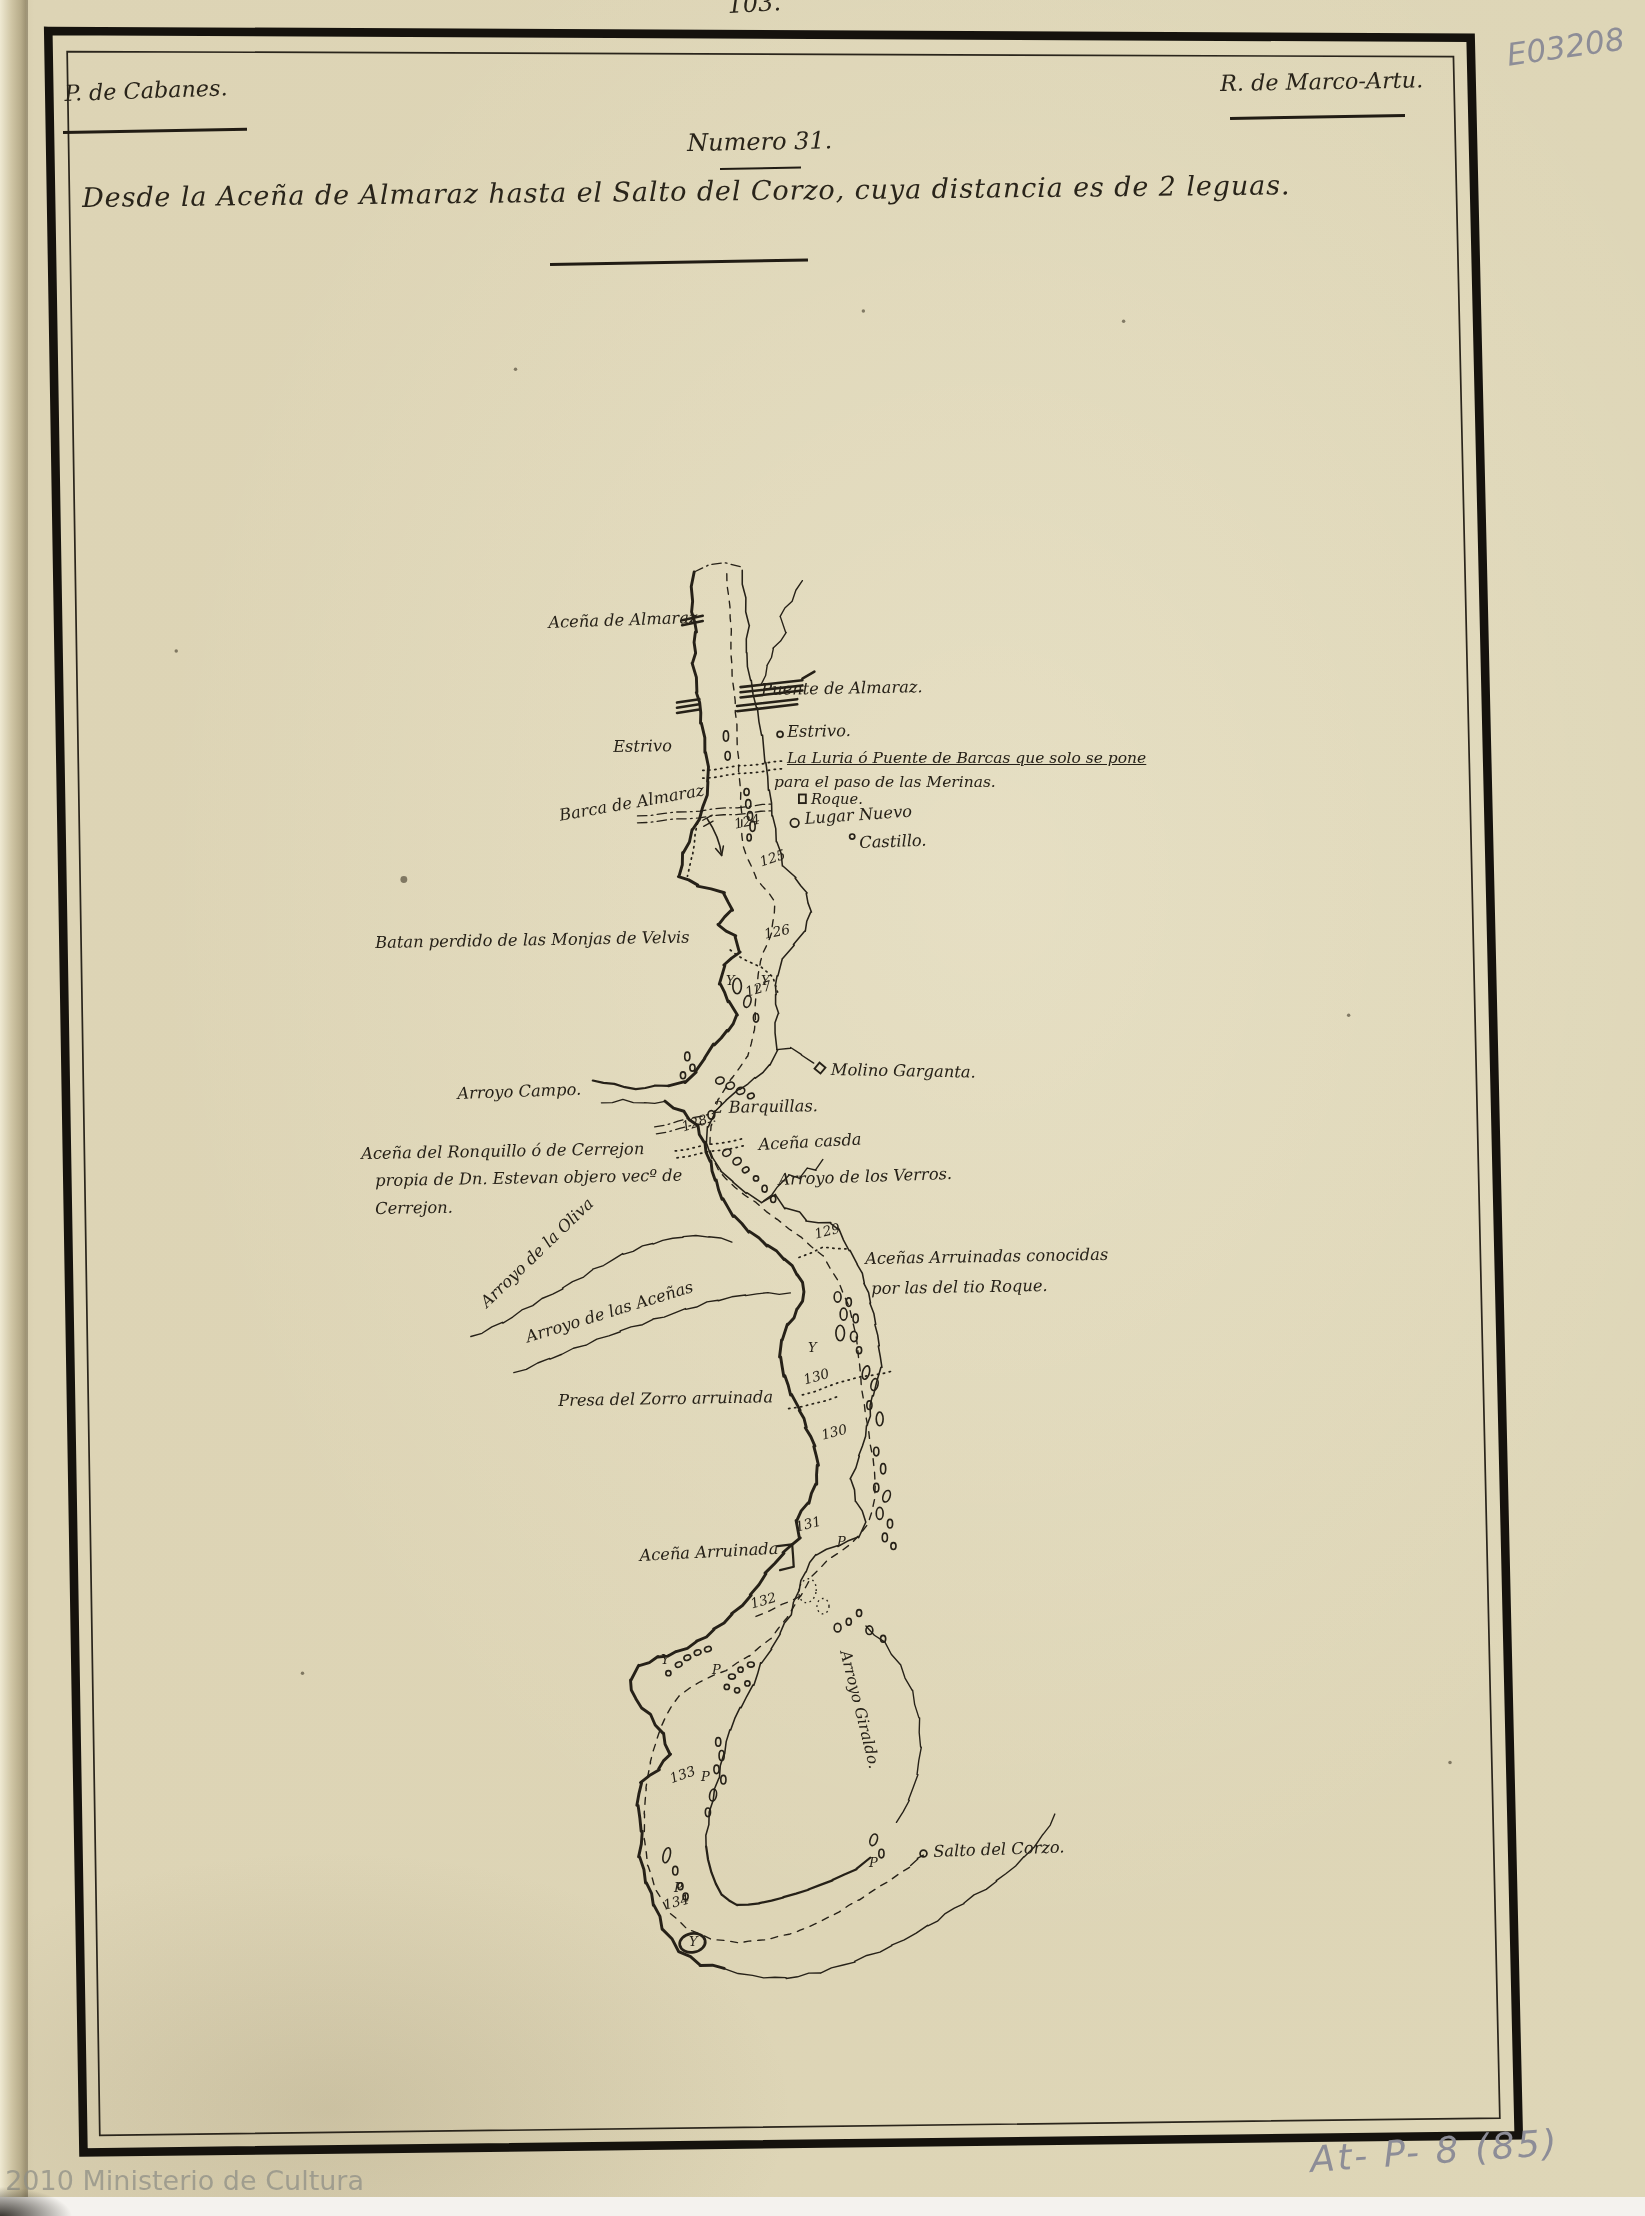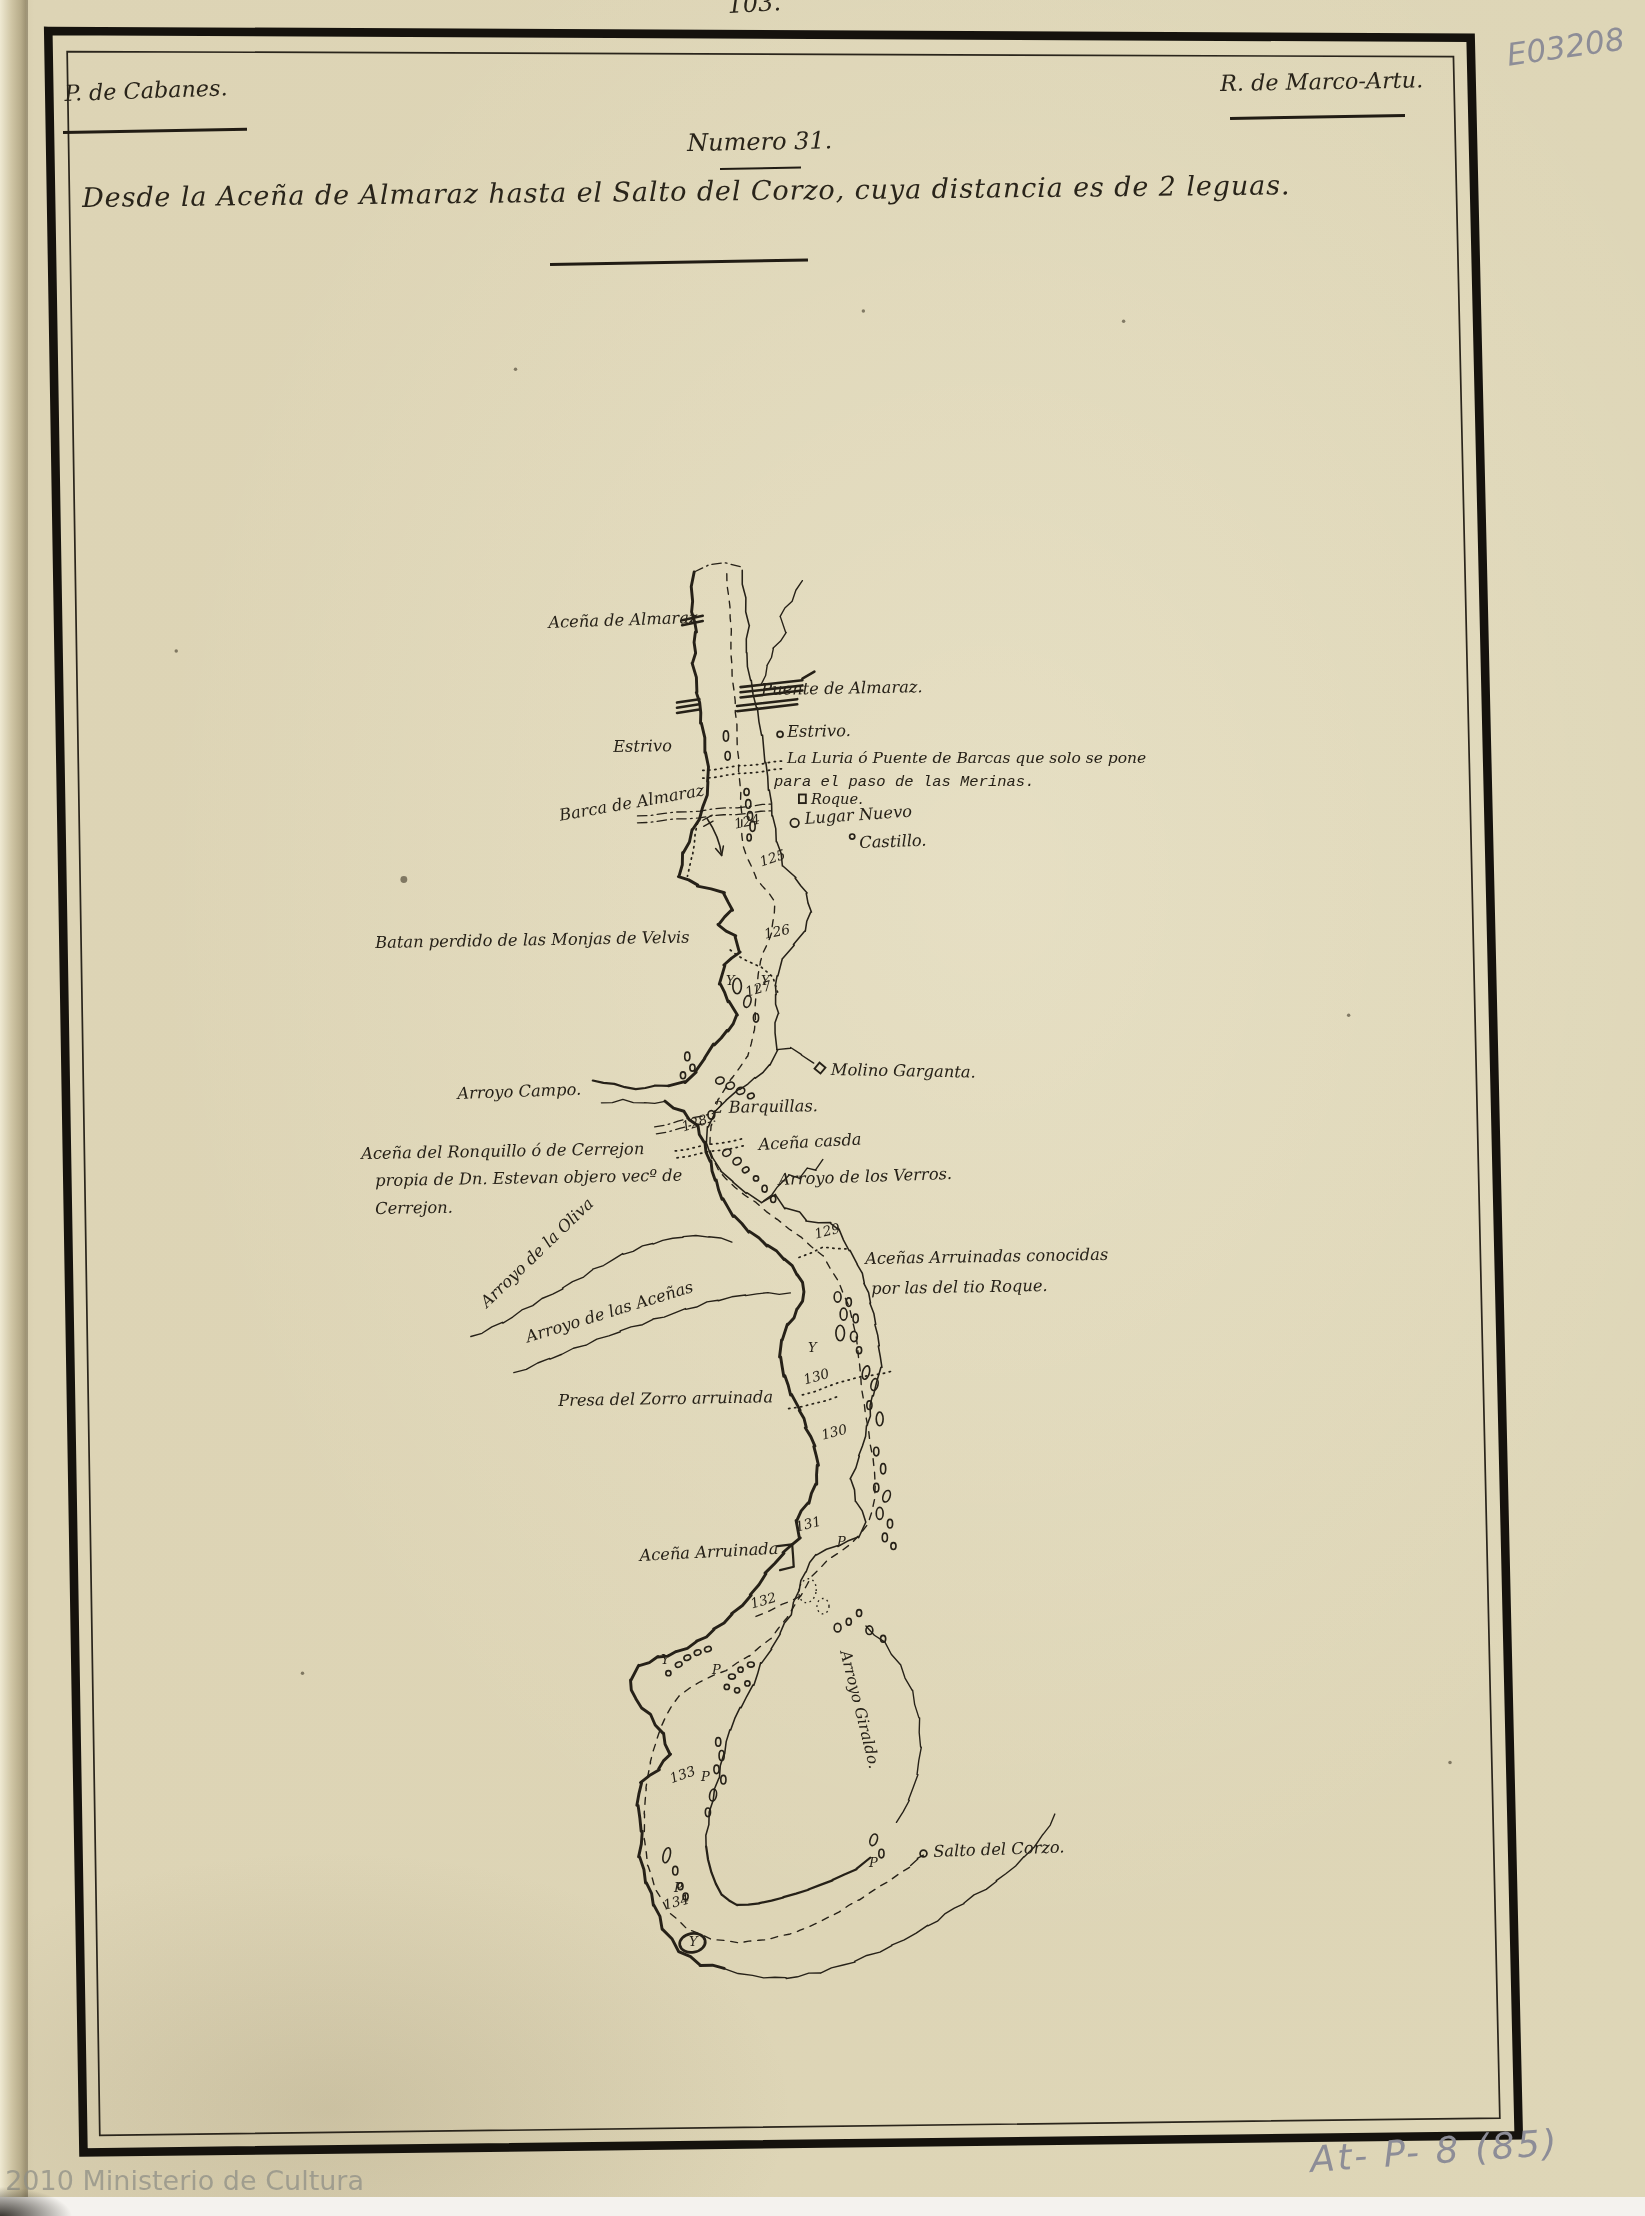--- a/index.html
+++ b/index.html
@@ -186,22 +186,22 @@
       <circle cx="352" cy="1948" r="2" fill="rgba(50,42,28,0.55)"></circle>
       <circle cx="1688" cy="2052" r="2" fill="rgba(50,42,28,0.55)"></circle>
       <circle cx="600" cy="430" r="2" fill="rgba(50,42,28,0.55)"></circle>
     </svg>
 
   <div id="labels">
       <div class="lbl" style="left: 548px; top: 615px; font-size: 16.3px; transform: rotate(-2deg); color: rgb(38, 33, 24);">Aceña de Almaraz</div>
       <div class="lbl" style="left: 761px; top: 682px; font-size: 16.3px; transform: rotate(-1deg); color: rgb(38, 33, 24);">Puente de Almaraz.</div>
       <div class="lbl" style="left: 787px; top: 724px; font-size: 16.3px; transform: rotate(-1deg); color: rgb(38, 33, 24);">Estrivo.</div>
       <div class="lbl" style="left: 613px; top: 739px; font-size: 16.3px; transform: rotate(-1deg); color: rgb(38, 33, 24);">Estrivo</div>
-      <div class="lbl" style="left: 787px; top: 751px; font-size: 15.5px; transform: rotate(0deg); color: rgb(38, 33, 24);">La Luria ó Puente de Barcas que solo se pone</div>
-      <div class="lbl" style="left: 774px; top: 775px; font-size: 15.5px; transform: rotate(0deg); color: rgb(38, 33, 24); font-family: Liberation Mono, monospace;">para el paso de las Merinas.</div>
+      <div class="lbl" style="left: 787px; top: 751px; font-size: 15.5px; transform: rotate(0deg); color: rgb(38, 33, 24); text-decoration: underline;">La Luria ó Puente de Barcas que solo se pone</div>
+      <div class="lbl" style="left: 774px; top: 775px; font-size: 15.5px; transform: rotate(0deg); color: rgb(38, 33, 24);">para el paso de las Merinas.</div>
       <div class="lbl" style="left: 811px; top: 792px; font-size: 14.6px; transform: rotate(0deg); color: rgb(38, 33, 24);">Roque.</div>
       <div class="lbl" style="left: 558px; top: 808px; font-size: 16.3px; transform: rotate(-10deg); color: rgb(38, 33, 24);">Barca de Almaraz</div>
       <div class="lbl" style="left: 733px; top: 818px; font-size: 13.7px; transform: rotate(-12deg); color: rgb(38, 33, 24);">124</div>
       <div class="lbl" style="left: 804px; top: 811px; font-size: 16.3px; transform: rotate(-4deg); color: rgb(38, 33, 24);">Lugar Nuevo</div>
       <div class="lbl" style="left: 859px; top: 835px; font-size: 16.3px; transform: rotate(-2deg); color: rgb(38, 33, 24);">Castillo.</div>
       <div class="lbl" style="left: 758px; top: 856px; font-size: 13.7px; transform: rotate(-18deg); color: rgb(38, 33, 24);">125</div>
       <div class="lbl" style="left: 763px; top: 928px; font-size: 13.7px; transform: rotate(-12deg); color: rgb(38, 33, 24);">126</div>
       <div class="lbl" style="left: 375px; top: 935px; font-size: 16.3px; transform: rotate(-1deg); color: rgb(38, 33, 24);">Batan perdido de las Monjas de Velvis</div>
       <div class="lbl" style="left: 726px; top: 974px; font-size: 13px; transform: rotate(0deg); color: rgb(38, 33, 24);">Y</div>
       <div class="lbl" style="left: 761px; top: 974px; font-size: 13px; transform: rotate(0deg); color: rgb(38, 33, 24);">Y</div>

